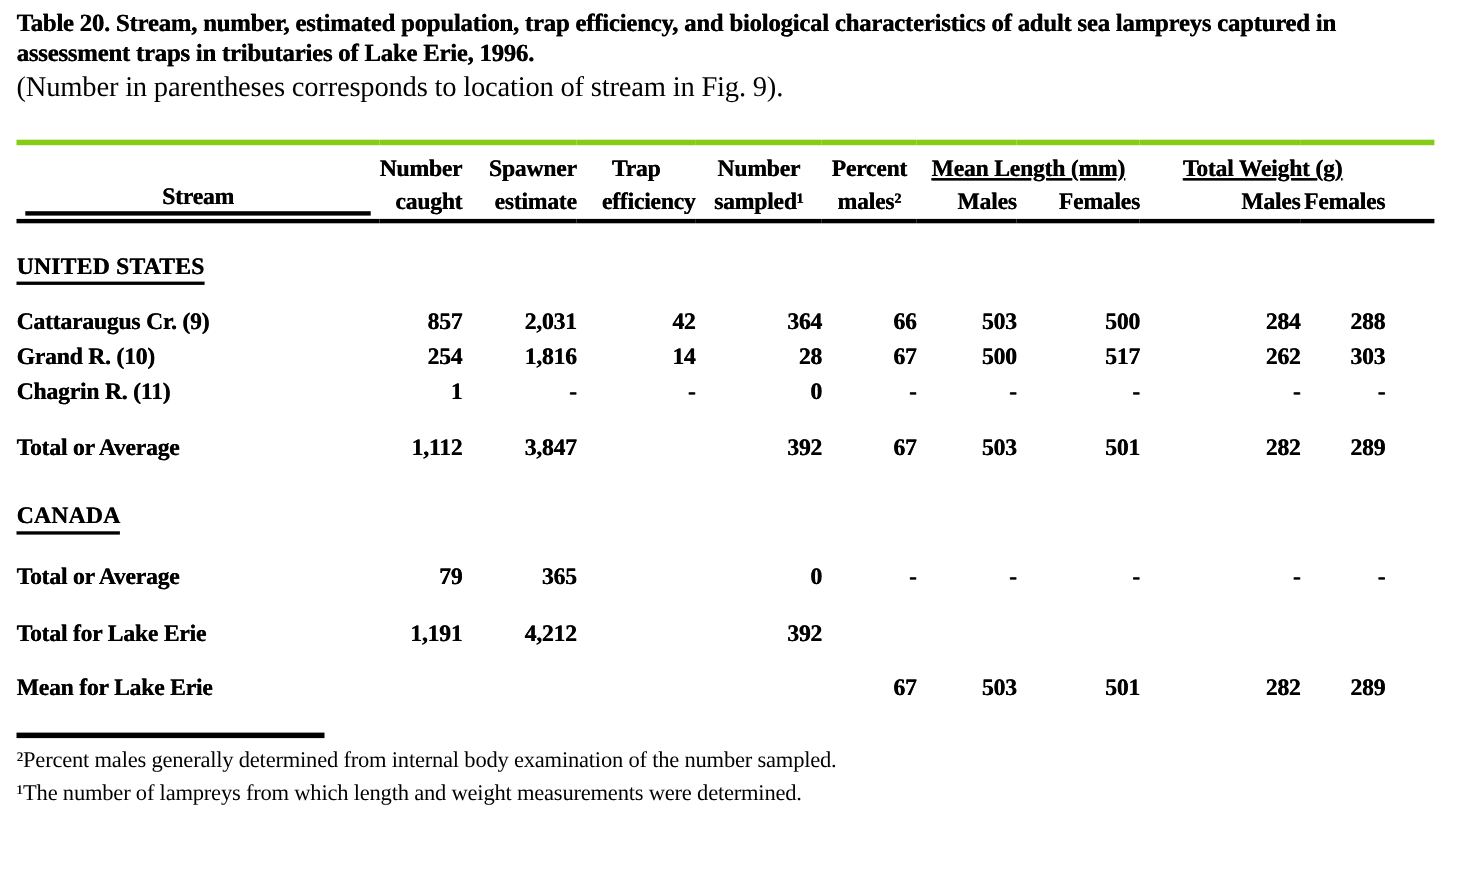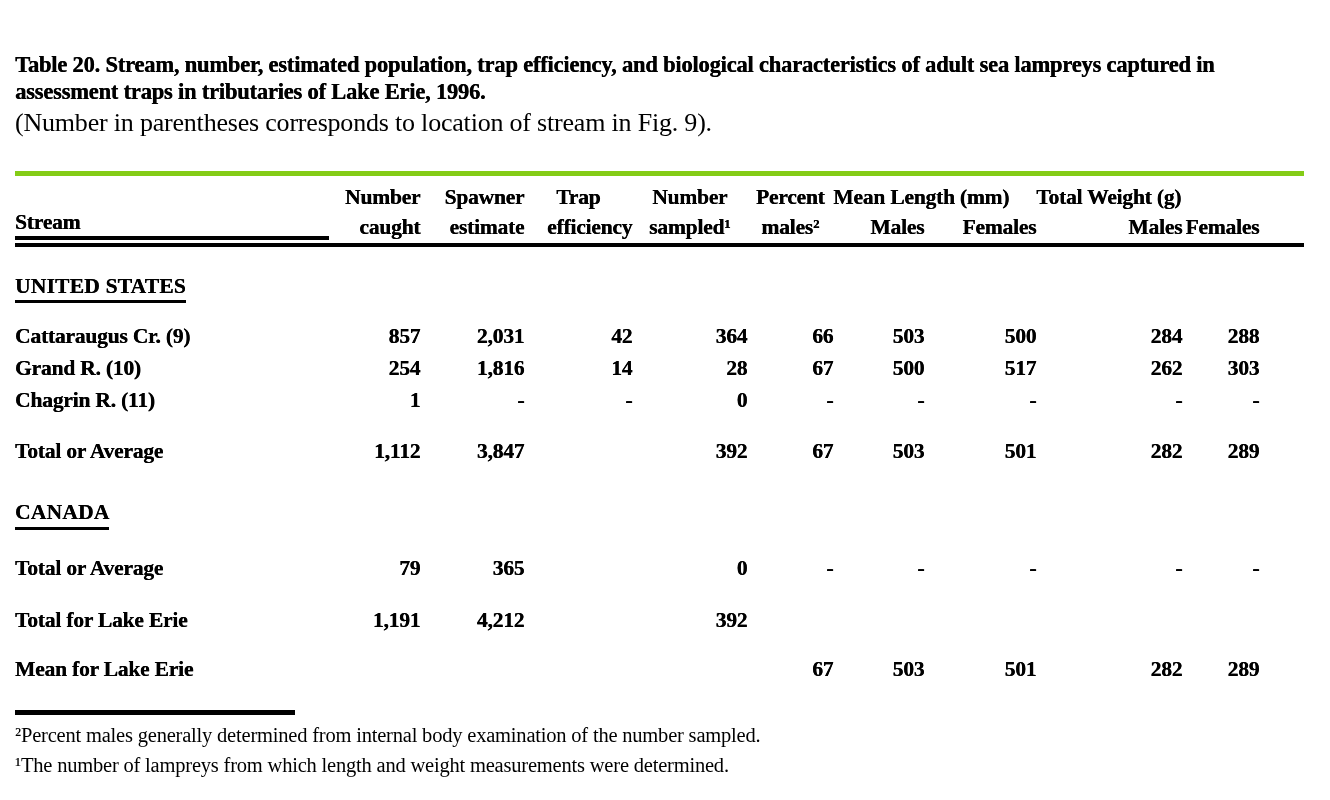--- a/index.html
+++ b/index.html
@@ -8,21 +8,20 @@
     background: #ffffff;
     width: 1330px;
     height: 800px;
     overflow: hidden;
     font-family: "Liberation Serif", "DejaVu Serif", serif;
     color: #000;
   }
   .page {
     padding: 8px 20px 0 15px;
     width: 1295px;
-    margin-top: 44px;
   }
   .title {
     font-weight: bold;
     font-size: 22.5px;
     line-height: 1.18;
     margin: 0;
     width: 1280px;
     letter-spacing: -0.2px;
     text-shadow: 0.4px 0 0 #000;
   }
@@ -52,24 +51,24 @@
     line-height: 1.15;
   }
   tr.h1 th {
     border-top: 5px solid #84cc16;
     padding-top: 9px;
   }
   tr.h2 th {
     border-bottom: 4px solid #000;
     padding-bottom: 3px;
   }
-  .c-stream { text-align: left; }
+  .c-stream { text-align: center; }
   .num { text-align: right; }
   .ctr { text-align: center; }
-  .grp { text-align: left; }
+  .grp { text-align: center; text-decoration: underline; }
   .last { padding-right: 45px !important; }
   .stream-label {
     display: inline-block;
     width: 314px;
     border-bottom: 4px solid #000;
     padding-bottom: 1px;
   }
   tbody td { text-align: right; line-height: 1.25; }
   tbody td:first-child { text-align: left; }
   .section-label {

